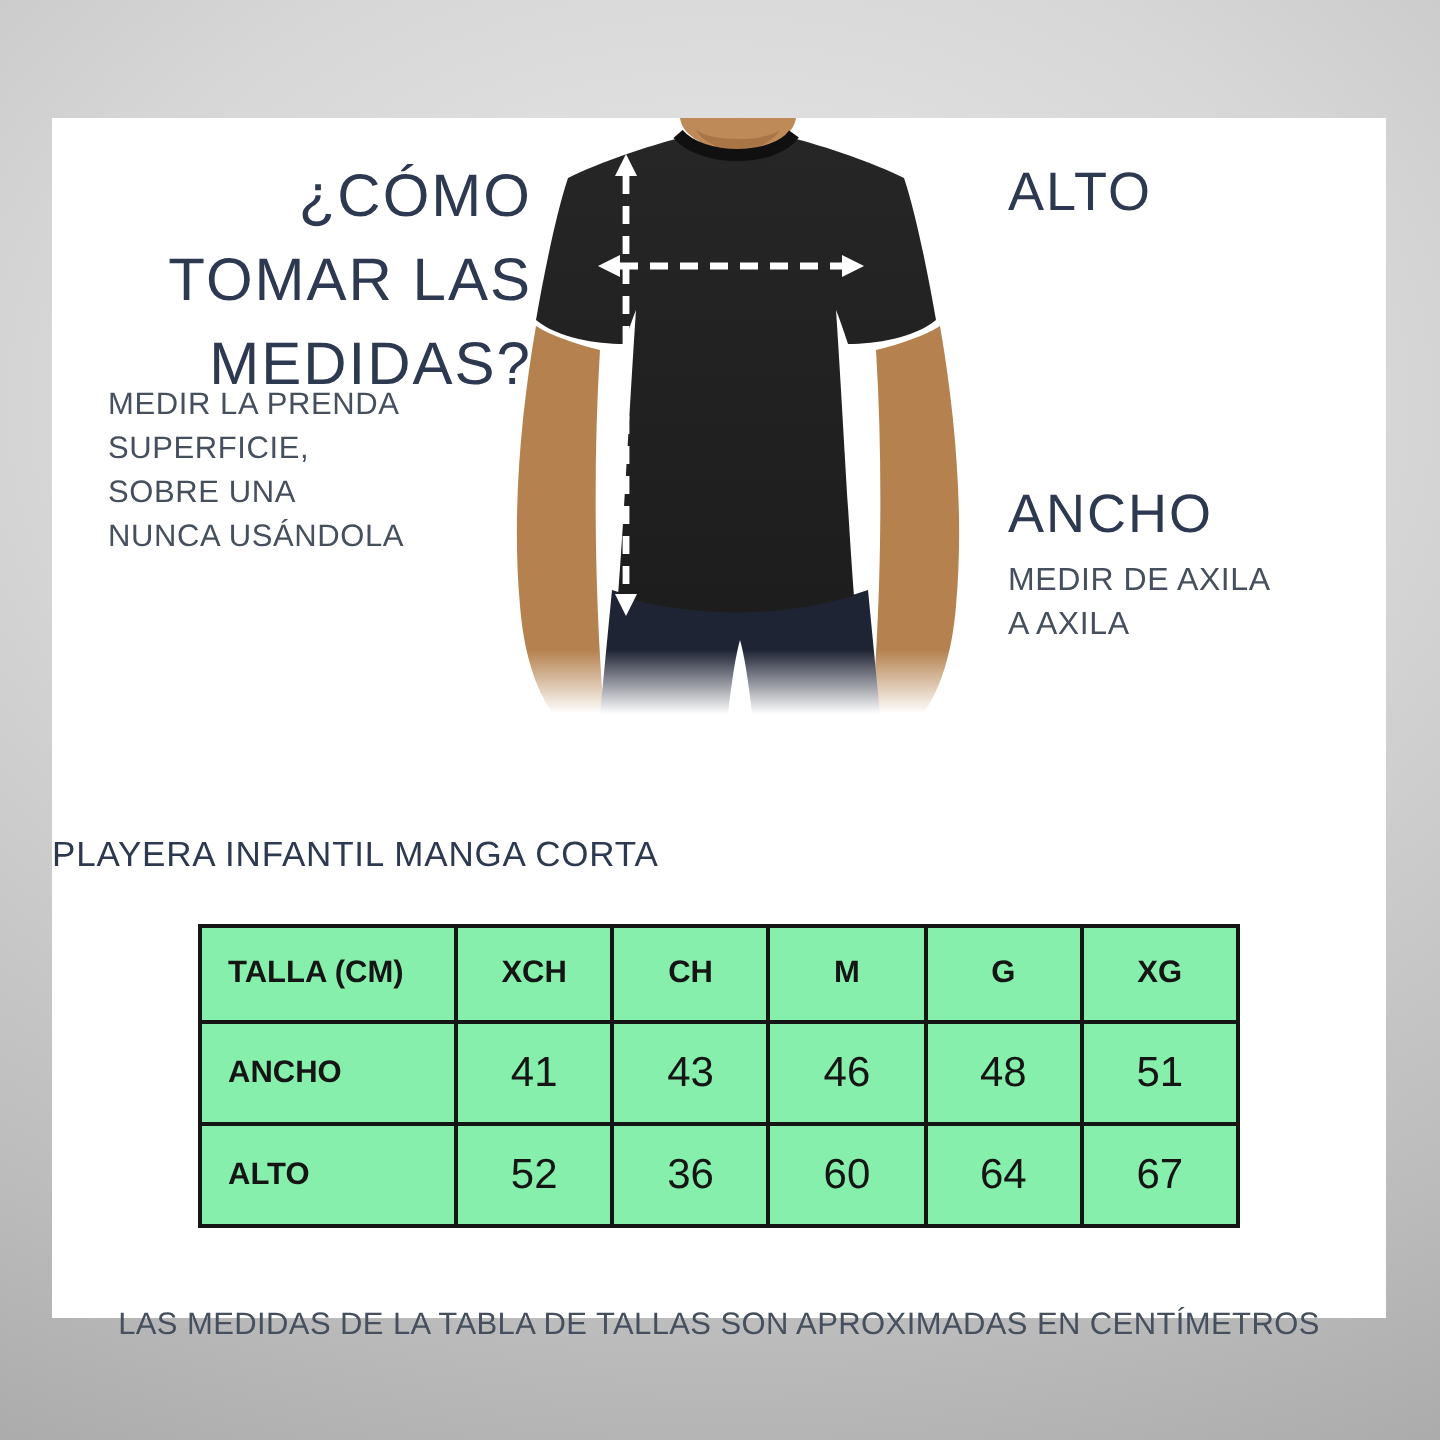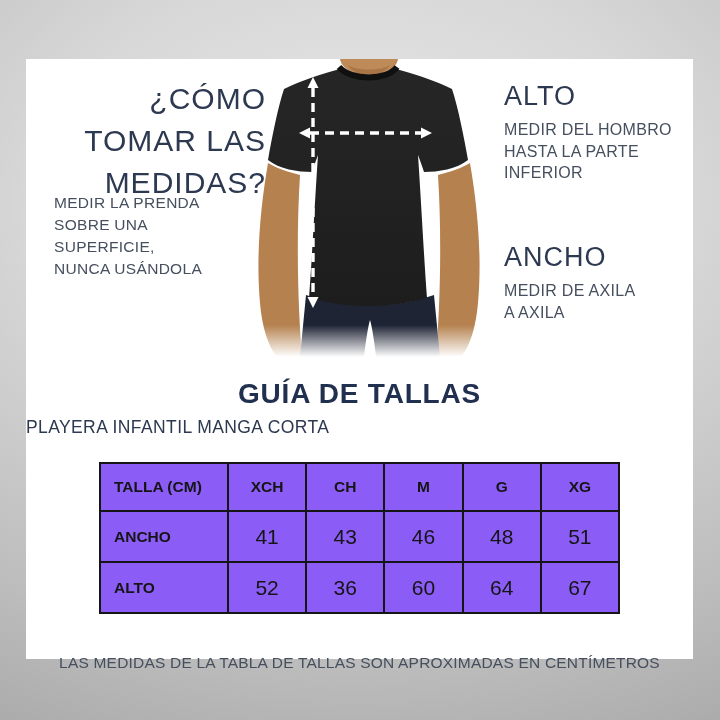--- a/index.html
+++ b/index.html
@@ -54,21 +54,21 @@
     position:absolute; left:0; top:358px; width:100%;
     text-align:left; color:var(--ink_navy);
     font-size:17.5px; letter-spacing:.4px;
   }
   table.size-table{
     position:absolute; left:73px; top:403px; width:521px;
     border-collapse:collapse; table-layout:fixed;
     color:var(--table_ink);
   }
   .size-table th,.size-table td{
-    border:2px solid var(--table_ink); background:#8b5cf6;
+    border:2px solid var(--table_ink); background:#86efac;
   }
   .size-table thead th{height:48px; font-size:15.5px; font-weight:bold; text-align:center;}
   .size-table thead th.c0, .size-table tbody th{text-align:left; padding-left:13px;}
   .size-table tbody th{height:51px; font-size:15.5px; font-weight:bold;}
   .size-table tbody td{height:51px; font-size:21px; font-weight:400; text-align:center;}
   .sg-note{
     position:absolute; left:0; top:571px; width:100%;
     text-align:center; color:var(--ink_soft);
     font-size:15.5px; font-weight:300; letter-spacing:.2px;margin-top:24px;
   }
@@ -81,22 +81,22 @@
 </style>
 </head>
 <body>
 
 <div class="card">
 
   <div class="how-title">¿CÓMO TOMAR LAS MEDIDAS?</div>
 
   <div class="how-note">
     <div>MEDIR LA PRENDA</div>
+    <div>SUPERFICIE,</div>
     <div>SOBRE UNA</div>
-    <div>SUPERFICIE,</div>
     <div>NUNCA USÁNDOLA</div>
   </div>
 
   <div class="photo">
     <svg width="242" height="298" viewBox="0 0 242 298" xmlns="http://www.w3.org/2000/svg">
       <defs>
         <linearGradient id="teeG" x1="0" y1="0" x2="0" y2="1">
           <stop offset="0" stop-color="#262626"></stop>
           <stop offset="1" stop-color="#1d1d1d"></stop>
         </linearGradient>
@@ -141,36 +141,30 @@
       <g stroke="#ffffff" fill="#ffffff">
         <line x1="62" y1="74" x2="173" y2="74" stroke-width="3.4" stroke-dasharray="9 6"></line>
         <polygon points="51,74 62,68.5 62,79.5" stroke="none"></polygon>
         <polygon points="184,74 173,68.5 173,79.5" stroke="none"></polygon>
       </g>
     </svg>
   </div>
 
   <div class="m-col m-alto">
     <div class="m-head">ALTO</div>
-    <div class="m-desc">
-      <div>MEDIR DEL HOMBRO</div>
-      <div>HASTA LA PARTE</div>
-      <div>INFERIOR</div>
-    </div>
   </div>
 
   <div class="m-col m-ancho">
     <div class="m-head">ANCHO</div>
     <div class="m-desc">
       <div>MEDIR DE AXILA</div>
       <div>A AXILA</div>
     </div>
   </div>
 
-  <div class="sg-title">GUÍA DE TALLAS</div>
   <div class="sg-sub">PLAYERA INFANTIL MANGA CORTA</div>
 
   <table class="size-table">
     <colgroup>
       <col style="width:128px">
         <col>
         <col>
         <col>
         <col>
         <col>

